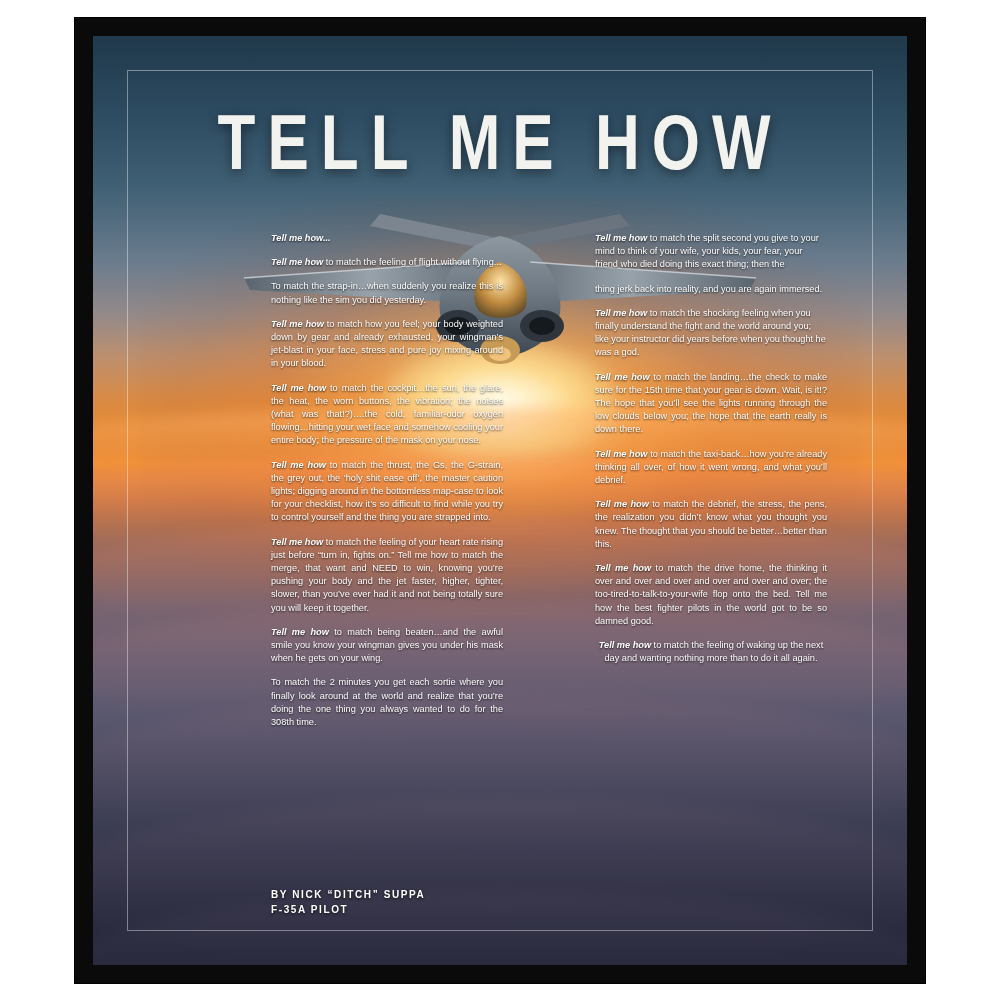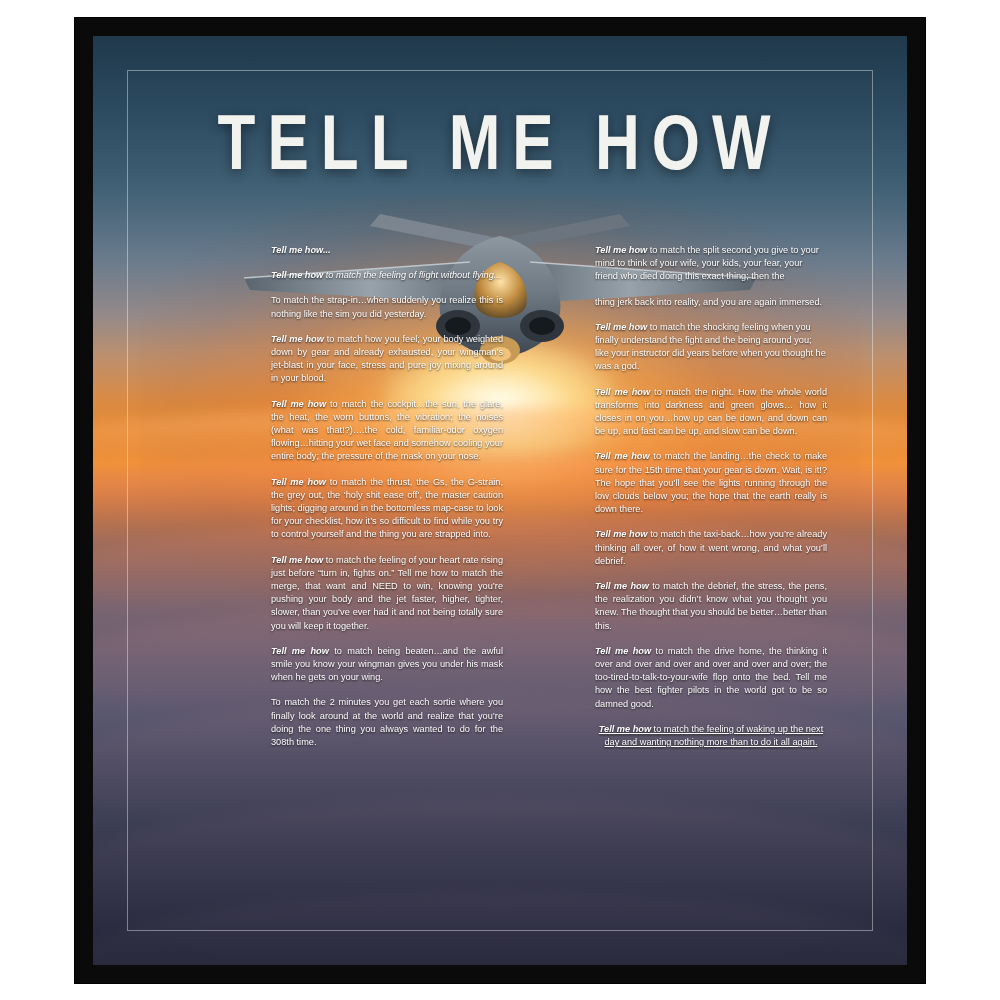--- a/index.html
+++ b/index.html
@@ -166,28 +166,28 @@
     top: 196px;
     width: 232px;
     text-align: justify;
   }
   #col-right {
     left: 502px;
     top: 196px;
     width: 232px;
     text-align: justify;
   }
-  .col p { margin: 12px 0 11px 0; }
-  .col p.center { text-align: center; text-decoration: underline; }
+  .col p { margin: 0 0 11px 0; }
+  .col p.center { text-align: center; }
   .col p.right { text-align: left; }
   .lead {
     font-weight: bold;
     font-style: italic;
   }
-  .ital { font-style: italic; }
+  .ital { }
 
   
   #signature {
     position: absolute;
     left: 178px;
     bottom: 48px;
     color: #ffffff;
     font-size: 10px;
     font-weight: bold;
     letter-spacing: 1.6px;
@@ -273,24 +273,27 @@
       <p><span class="lead">Tell me how</span><span> to match the cockpit…the sun, the glare, the heat, the worn buttons, the vibration; the noises (what was that!?)….the cold, familiar-odor oxygen flowing…hitting your wet face and somehow cooling your entire body; the pressure of the mask on your nose.</span></p>
       <p><span class="lead">Tell me how</span><span> to match the thrust, the Gs, the G-strain, the grey out, the ‘holy shit ease off’, the master caution lights; digging around in the bottomless map-case to look for your checklist, how it’s so difficult to find while you try to control yourself and the thing you are strapped into.</span></p>
       <p><span class="lead">Tell me how</span><span> to match the feeling of your heart rate rising just before “turn in, fights on.” Tell me how to match the merge, that want and NEED to win, knowing you’re pushing your body and the jet faster, higher, tighter, slower, than you’ve ever had it and not being totally sure you will keep it together.</span></p>
       <p><span class="lead">Tell me how</span><span> to match being beaten…and the awful smile you know your wingman gives you under his mask when he gets on your wing.</span></p>
       <p><span class="lead"></span><span>To match the 2 minutes you get each sortie where you finally look around at the world and realize that you’re doing the one thing you always wanted to do for the 308th time.</span></p>
     </div>
 
     <div class="col" id="col-right">
       <p class="right"><span class="lead">Tell me how</span><span> to match the split second you give to your mind to think of your wife, your kids, your fear, your friend who died doing this exact thing; then the</span></p>
       <p class="right"><span class="lead"></span><span>thing jerk back into reality, and you are again immersed.</span></p>
-      <p class="right"><span class="lead">Tell me how</span><span> to match the shocking feeling when you finally understand the fight and the being around you; like your instructor did years before when you thought he was a god.</span></p>
-      <p><span class="lead">Tell me how</span><span> to match the night. How the whole world transforms into darkness and green glows… how it closes in on you…how up can be down, and down can be up, and fast can be up, and slow can be down.</span></p>
+      <p class="right"><span class="lead">Tell me how</span><span> to match the shocking feeling when you finally understand the fight and the world around you; like your instructor did years before when you thought he was a god.</span></p>
       <p><span class="lead">Tell me how</span><span> to match the landing…the check to make sure for the 15th time that your gear is down. Wait, is it!? The hope that you’ll see the lights running through the low clouds below you; the hope that the earth really is down there.</span></p>
       <p><span class="lead">Tell me how</span><span> to match the taxi-back…how you’re already thinking all over, of how it went wrong, and what you’ll debrief.</span></p>
       <p><span class="lead">Tell me how</span><span> to match the debrief, the stress, the pens, the realization you didn’t know what you thought you knew. The thought that you should be better…better than this.</span></p>
       <p><span class="lead">Tell me how</span><span> to match the drive home, the thinking it over and over and over and over and over and over; the too-tired-to-talk-to-your-wife flop onto the bed. Tell me how the best fighter pilots in the world got to be so damned good.</span></p>
       <p class="center"><span class="lead">Tell me how</span><span> to match the feeling of waking up the next day and wanting nothing more than to do it all again.</span></p>
     </div>
 
+    <div id="signature">
+      <div>BY NICK “DITCH” SUPPA</div>
+      <div>F-35A PILOT</div>
+    </div>
 
   </div>
 </div>
 
 </body></html>

